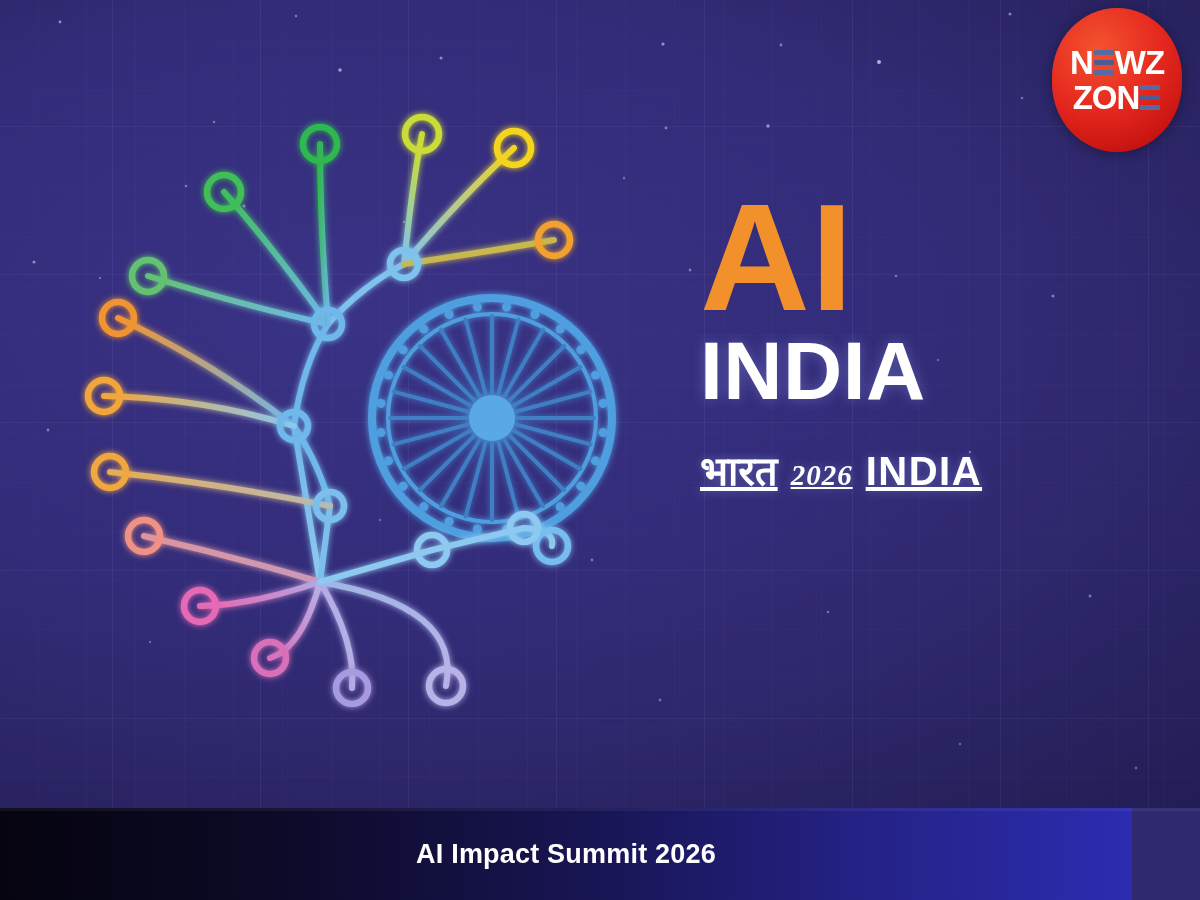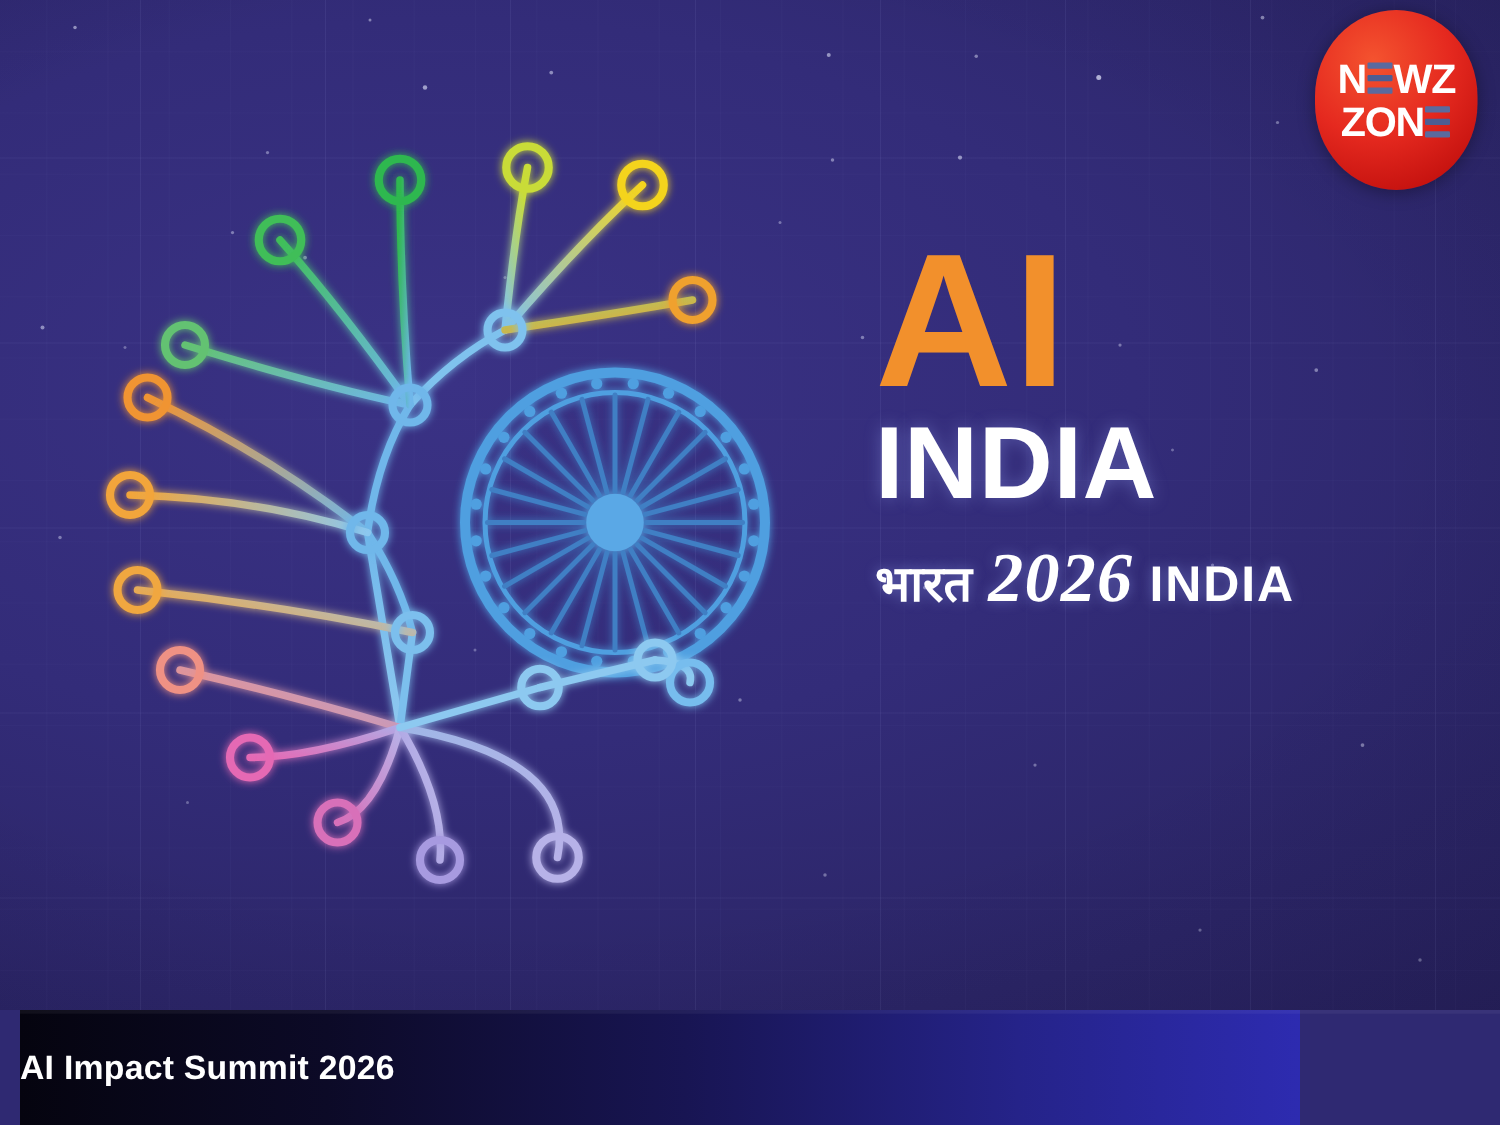--- a/index.html
+++ b/index.html
@@ -74,37 +74,38 @@
     font-size:82px;
     line-height:1.02;
     font-weight:700;
     letter-spacing:.5px;
     color:#ffffff;
     font-family:"Liberation Sans", sans-serif;
     text-shadow:0 0 14px rgba(160,175,255,.35);
   }
   .wm-summit{letter-spacing:0px;}
   .wm-tagline{
-    margin-top:18px;
+    margin-top:36px;
     display:flex;
     align-items:baseline;
     gap:13px;
     color:#ffffff;
     text-shadow:0 0 10px rgba(160,175,255,.4);
+    text-decoration:underline;
   }
   .tag-hi{
     font-family:"DejaVu Sans", sans-serif;
     font-size:40px;
     font-weight:700;
     line-height:1;
   }
   .tag-year{
     font-family:"Liberation Serif", serif;
     font-style:italic;
-    font-size:56px;
+    font-size:29px;
     font-weight:700;
     letter-spacing:1px;
   }
   .tag-india{
     font-family:"Liberation Sans", sans-serif;
     font-size:40px;
     font-weight:700;
     letter-spacing:1.5px;
   }
 
@@ -146,25 +147,26 @@
     display:block;
     height:5px;
     background:#5a6a9e;
     border-radius:1px;
   }
   .bar-e i:nth-child(2){background:#4d5d93;}
 
   
   #caption{
     position:absolute;
-    left:16px; top:808px;
-    width:1024px; height:92px;
+    left:0; top:808px;
+    width:1132px; height:92px;
     background:linear-gradient(90deg,#05040f 0%, #0c0a27 24%, #181553 52%, #252389 78%, #2d2bb0 100%);
     display:flex;
     align-items:center;
+    justify-content:center;
   }
   #caption .cap-text{
     font-family:"Liberation Sans", sans-serif;
     font-size:27px;
     font-weight:700;
     color:#ffffff;
     letter-spacing:.2px;
   }
   .cap-seam{
     position:absolute; left:0; top:0; width:1200px; height:3px;

